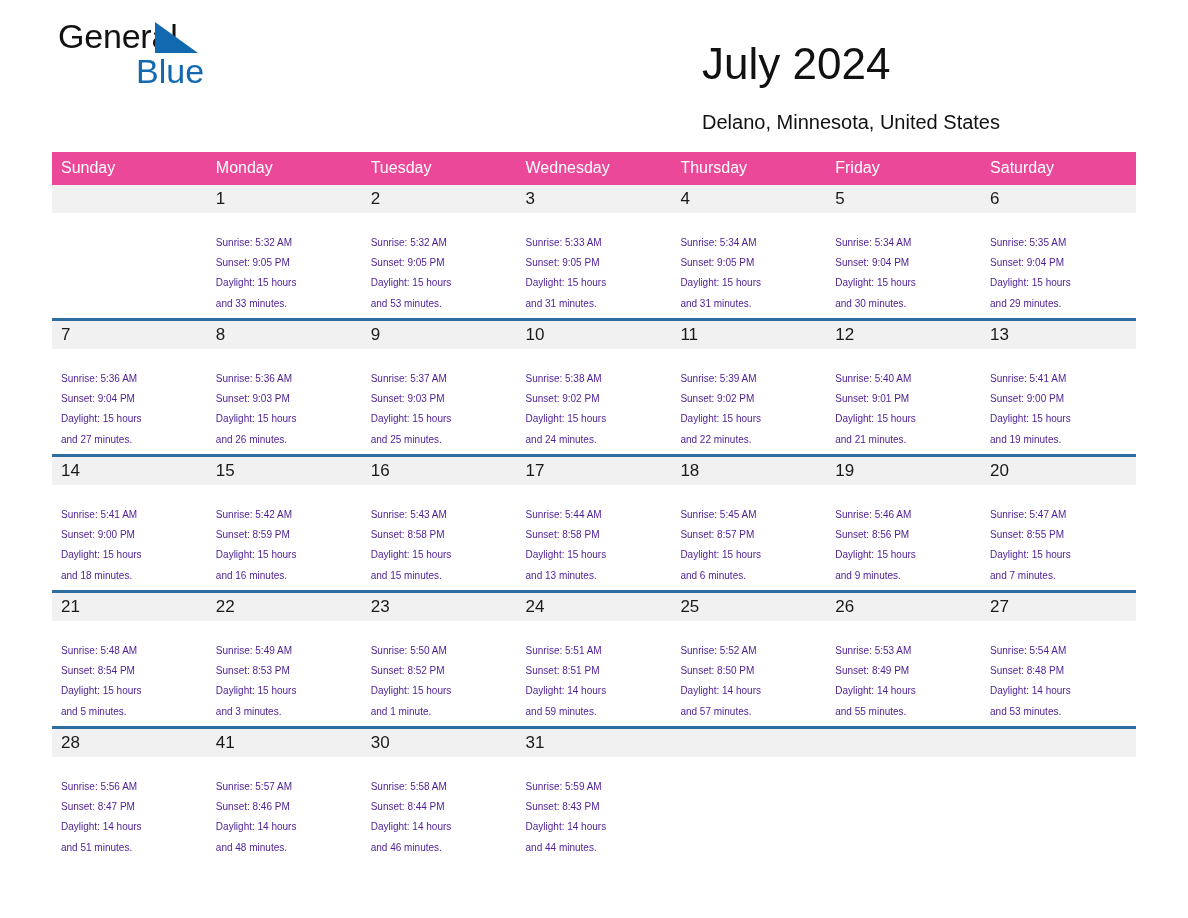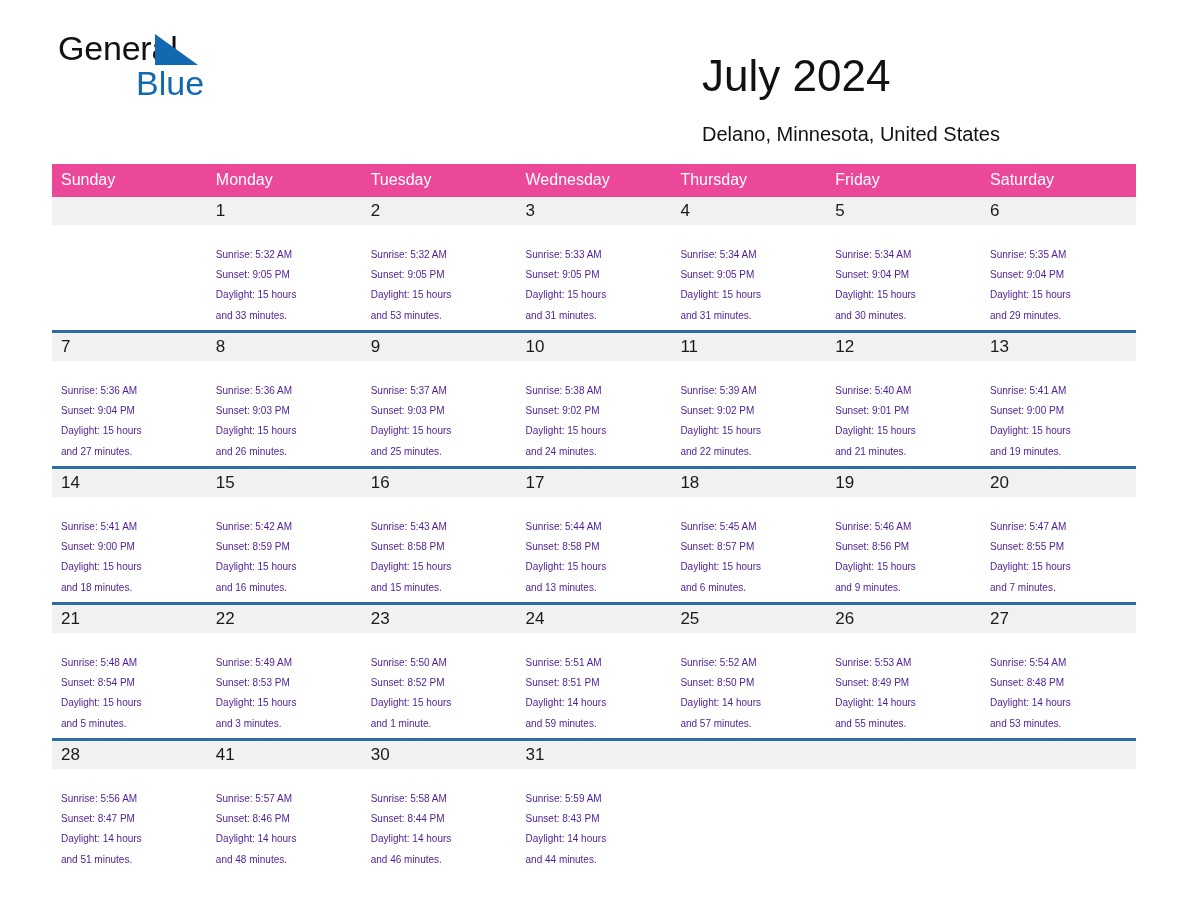--- a/index.html
+++ b/index.html
@@ -11,21 +11,21 @@
     height: 918px;
     background: #ffffff;
     font-family: "Liberation Sans", sans-serif;
     color: #1a1a1a;
     overflow: hidden;
   }
   .page {
     width: 1052px;
     height: 918px;
     box-sizing: border-box;
-    padding: 12px 52px;
+    padding: 0 52px;
     position: relative;
   }
 
   
   .header {
     height: 152px;
     position: relative;
   }
   .logo {
     position: absolute;

